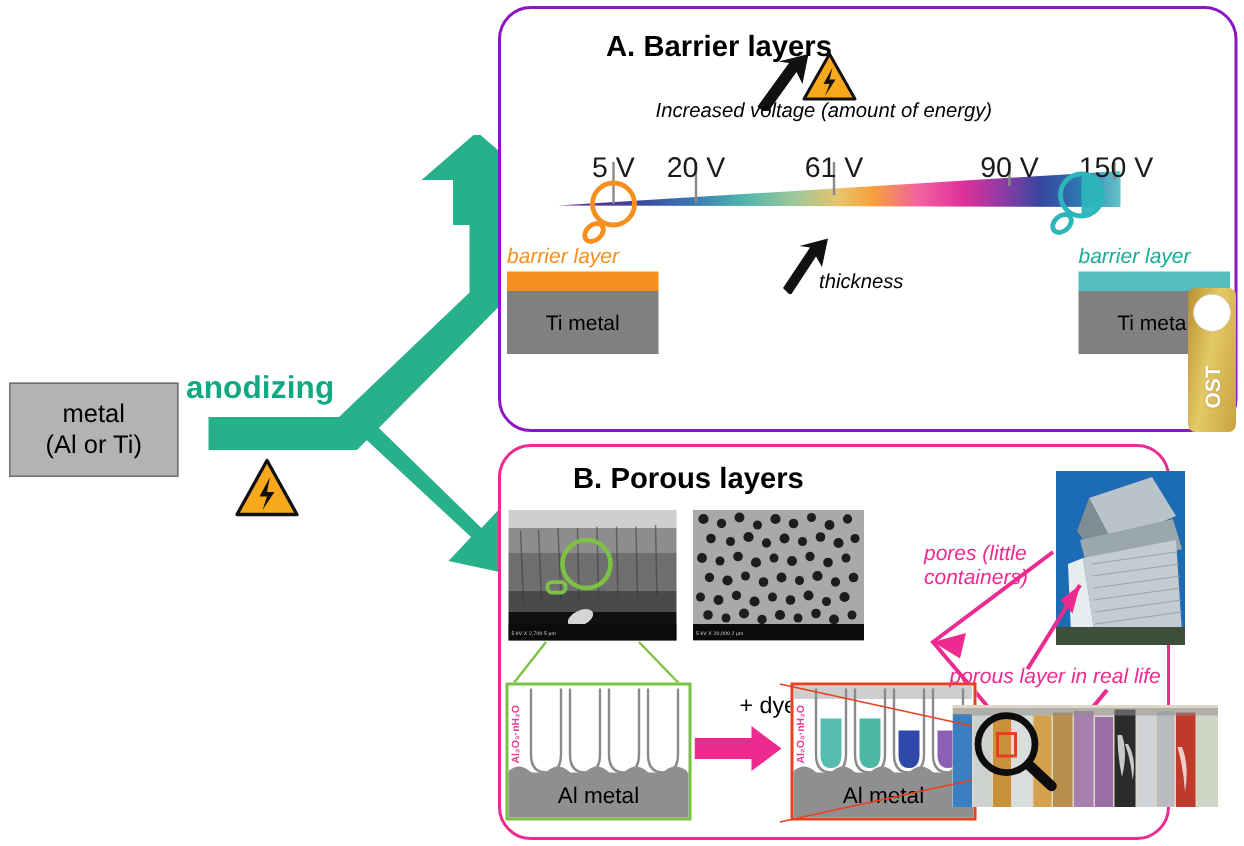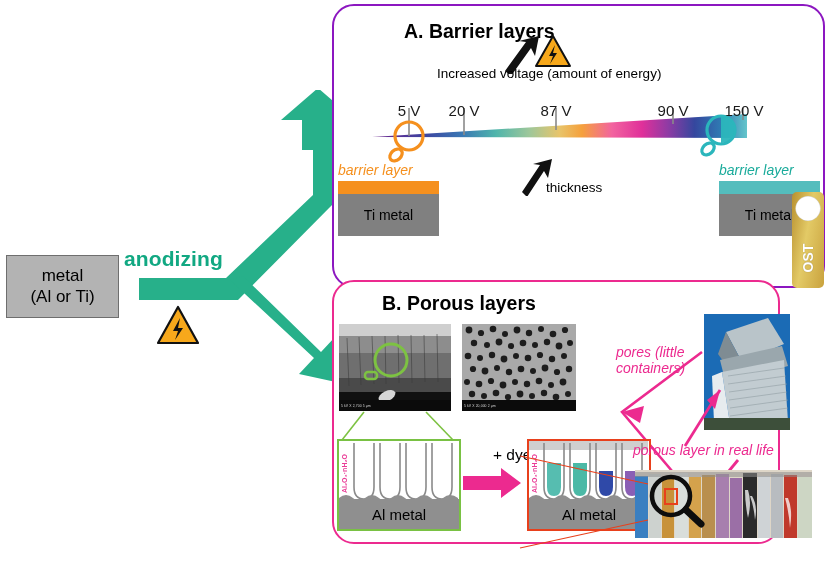--- a/index.html
+++ b/index.html
@@ -42,43 +42,44 @@
     position: absolute;
     border-radius: 22px;
     background: #ffffff;
   }
   #panel-a {
     left: 332px; top: 4px;
     width: 493px; height: 284px;
     border: 2.5px solid #8c17c0;
   }
   #panel-b {
-    left: 332px; top: 280px;
+    left: 332px; top: 296px;
     width: 448px; height: 264px;
     border: 2.5px solid #ec2a8f;
   }
   .panel-title {
     position: absolute;
     font-size: 19.5px; font-weight: bold; color: #000;
   }
   #title-a { left: 70px; top: 14px; }
   #title-b { left: 48px; top: 10px; }
 
   .caption-italic {
     position: absolute;
+    font-style: italic;
     font-size: 13.5px;
     color: #000;
     white-space: nowrap;
   }
 
   
   #scale-wrap { position: absolute; left: 0; top: 0; width: 493px; height: 284px; pointer-events: none;}
   .tick-label {
     position: absolute;
-    font-size: 15px; color: #1a1a1a;
+    font-size: 19px; color: #1a1a1a;
     transform: translateX(-50%);
     white-space: nowrap;
   }
 
   .barrier-card { position: absolute; }
   .barrier-layer { height: 13px; width: 100%; }
   .metal-layer {
     height: 42px; width: 100%;
     background: #808080;
     display: flex; align-items: center; justify-content: center;
@@ -256,21 +257,21 @@
         <line x1="95" y1="6" x2="95" y2="33"></line>
         <line x1="187" y1="6" x2="187" y2="28"></line>
         <line x1="304" y1="6" x2="304" y2="22"></line>
         <line x1="374" y1="6" x2="374" y2="18"></line>
       </g>
     </svg>
 
     <div id="scale-wrap">
       <div class="tick-label" style="left:75px;  top:96px;">5 V</div>
       <div class="tick-label" style="left:130px; top:96px;">20 V</div>
-      <div class="tick-label" style="left:222px; top:96px;">87 V</div>
+      <div class="tick-label" style="left:222px; top:96px;">61 V</div>
       <div class="tick-label" style="left:339px; top:96px;">90 V</div>
       <div class="tick-label" style="left:410px; top:96px;">150 V</div>
     </div>
 
     <svg class="svg-layer" width="48" height="48" style="left:53px; top:112px;">
       <circle cx="22" cy="18" r="14" fill="none" stroke="#F5901E" stroke-width="3.2"></circle>
       <ellipse cx="9" cy="37" rx="7" ry="5" fill="none" stroke="#F5901E" stroke-width="3.2" transform="rotate(-42 9 37)"></ellipse>
     </svg>
     <svg class="svg-layer" width="48" height="48" style="left:365px; top:106px;">
       <circle cx="22" cy="18" r="14" fill="none" stroke="#2BB6BC" stroke-width="3.2"></circle>

